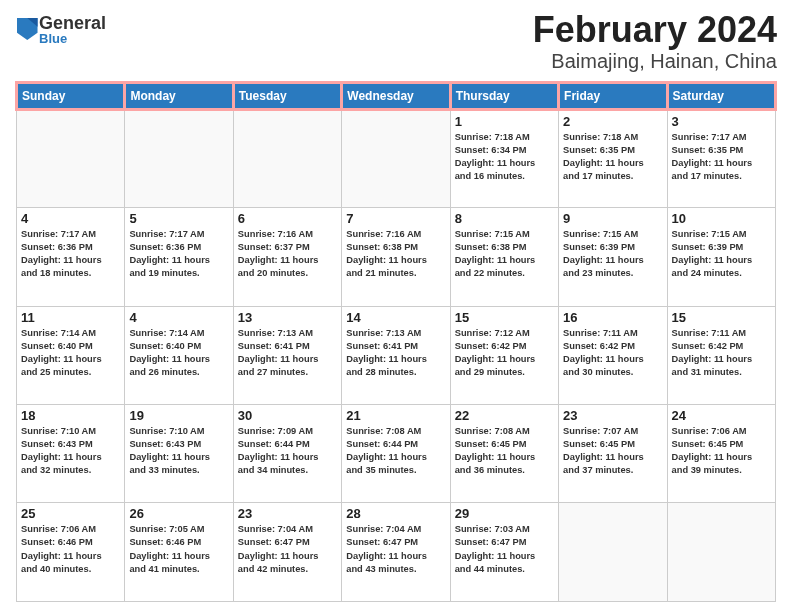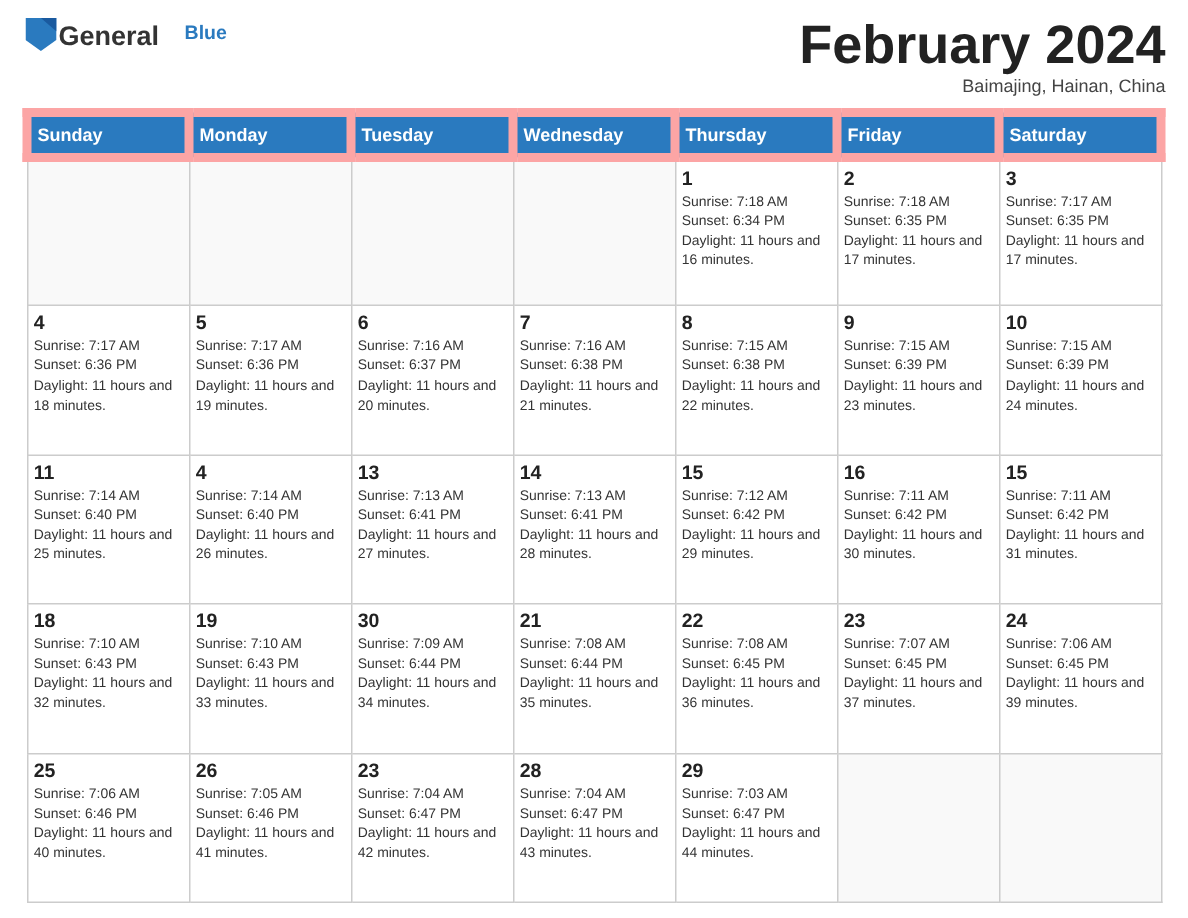--- a/index.html
+++ b/index.html
@@ -23,23 +23,22 @@
       justify-content: space-between;
       margin-bottom: 8px;
     }
     .logo {
       display: flex;
       align-items: center;
       margin-top: 4px;
     }
     .logo-text {
       display: flex;
-      flex-direction: row;
+      flex-direction: column;
       line-height: 1;
-      gap: 17px;
     }
     .logo-general {
       font-size: 18px;
       font-weight: bold;
       color: #333;
     }
     .logo-blue {
       font-size: 13px;
       font-weight: bold;
       color: #2a7abf;
@@ -54,38 +53,38 @@
       text-align: right;
       margin-left: 12px;
     }
     .month-year {
       font-size: 36px;
       font-weight: bold;
       color: #222;
       line-height: 1.1;
     }
     .location {
-      font-size: 12px;
+      font-size: 20px;
       color: #444;
     }
     .calendar {
       flex: 1;
       border: 1px solid #ccc;
       border-collapse: collapse;
       width: 100%;
       table-layout: fixed;
     }
     .calendar th {
       background: #2a7abf;
       color: #fff;
       font-size: 12px;
       font-weight: bold;
       padding: 5px 4px;
       text-align: left;
-      border: 6px solid #fca5a5;
+      border: 3px solid #fca5a5;
     }
     .calendar td {
       border: 1px solid #ccc;
       vertical-align: top;
       padding: 3px 4px;
       font-size: 9.5px;
       color: #333;
       height: 88px;
     }
     .calendar td.empty {
@@ -94,20 +93,21 @@
     .day-num {
       font-size: 13px;
       font-weight: bold;
       color: #222;
       display: block;
       margin-bottom: 2px;
     }
     .day-info {
       line-height: 1.4;
       font-size: 9.3px;
+      font-weight: bold;
     }
   </style>
 </head>
 <body>
 
 <div class="page">
   <div class="header">
     <div class="logo">
       <svg class="logo-icon" viewBox="0 0 30 30" xmlns="http://www.w3.org/2000/svg">
         <polygon points="0,0 28,0 28,20 14,30 0,20" fill="#2a7abf"></polygon>

